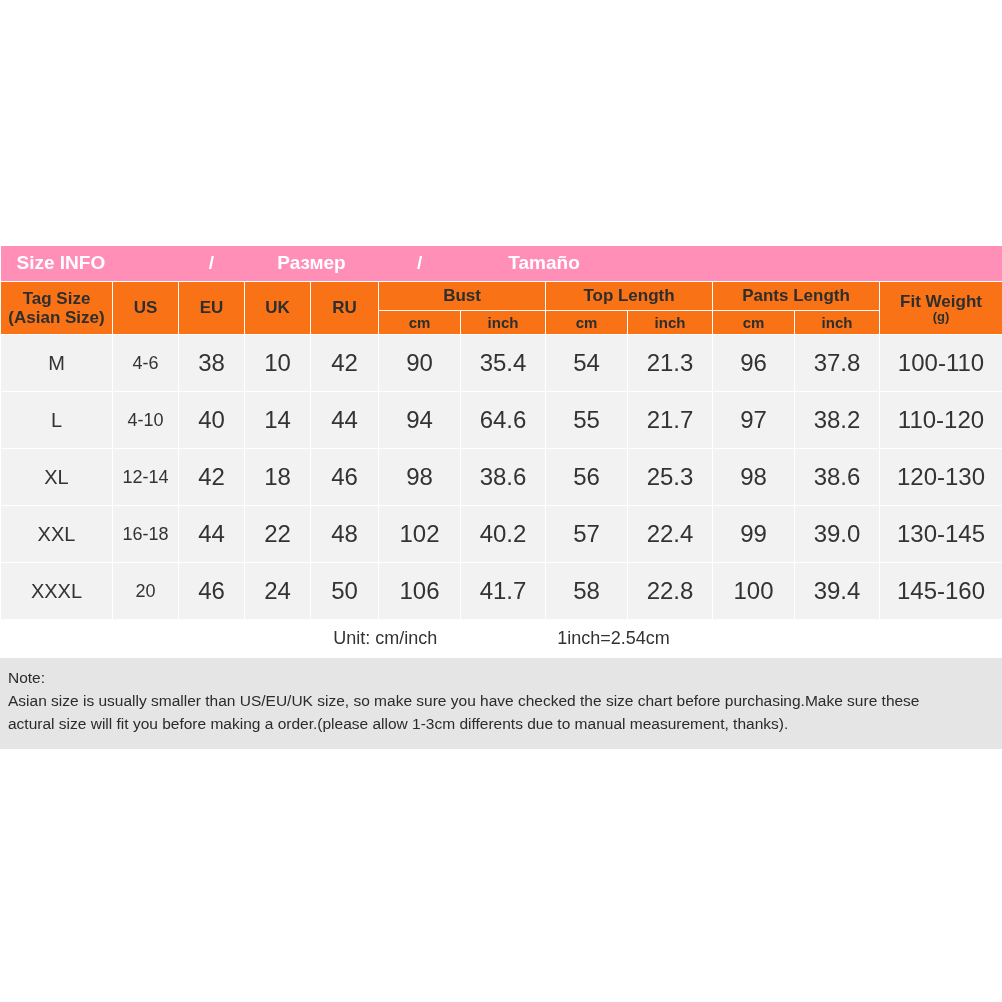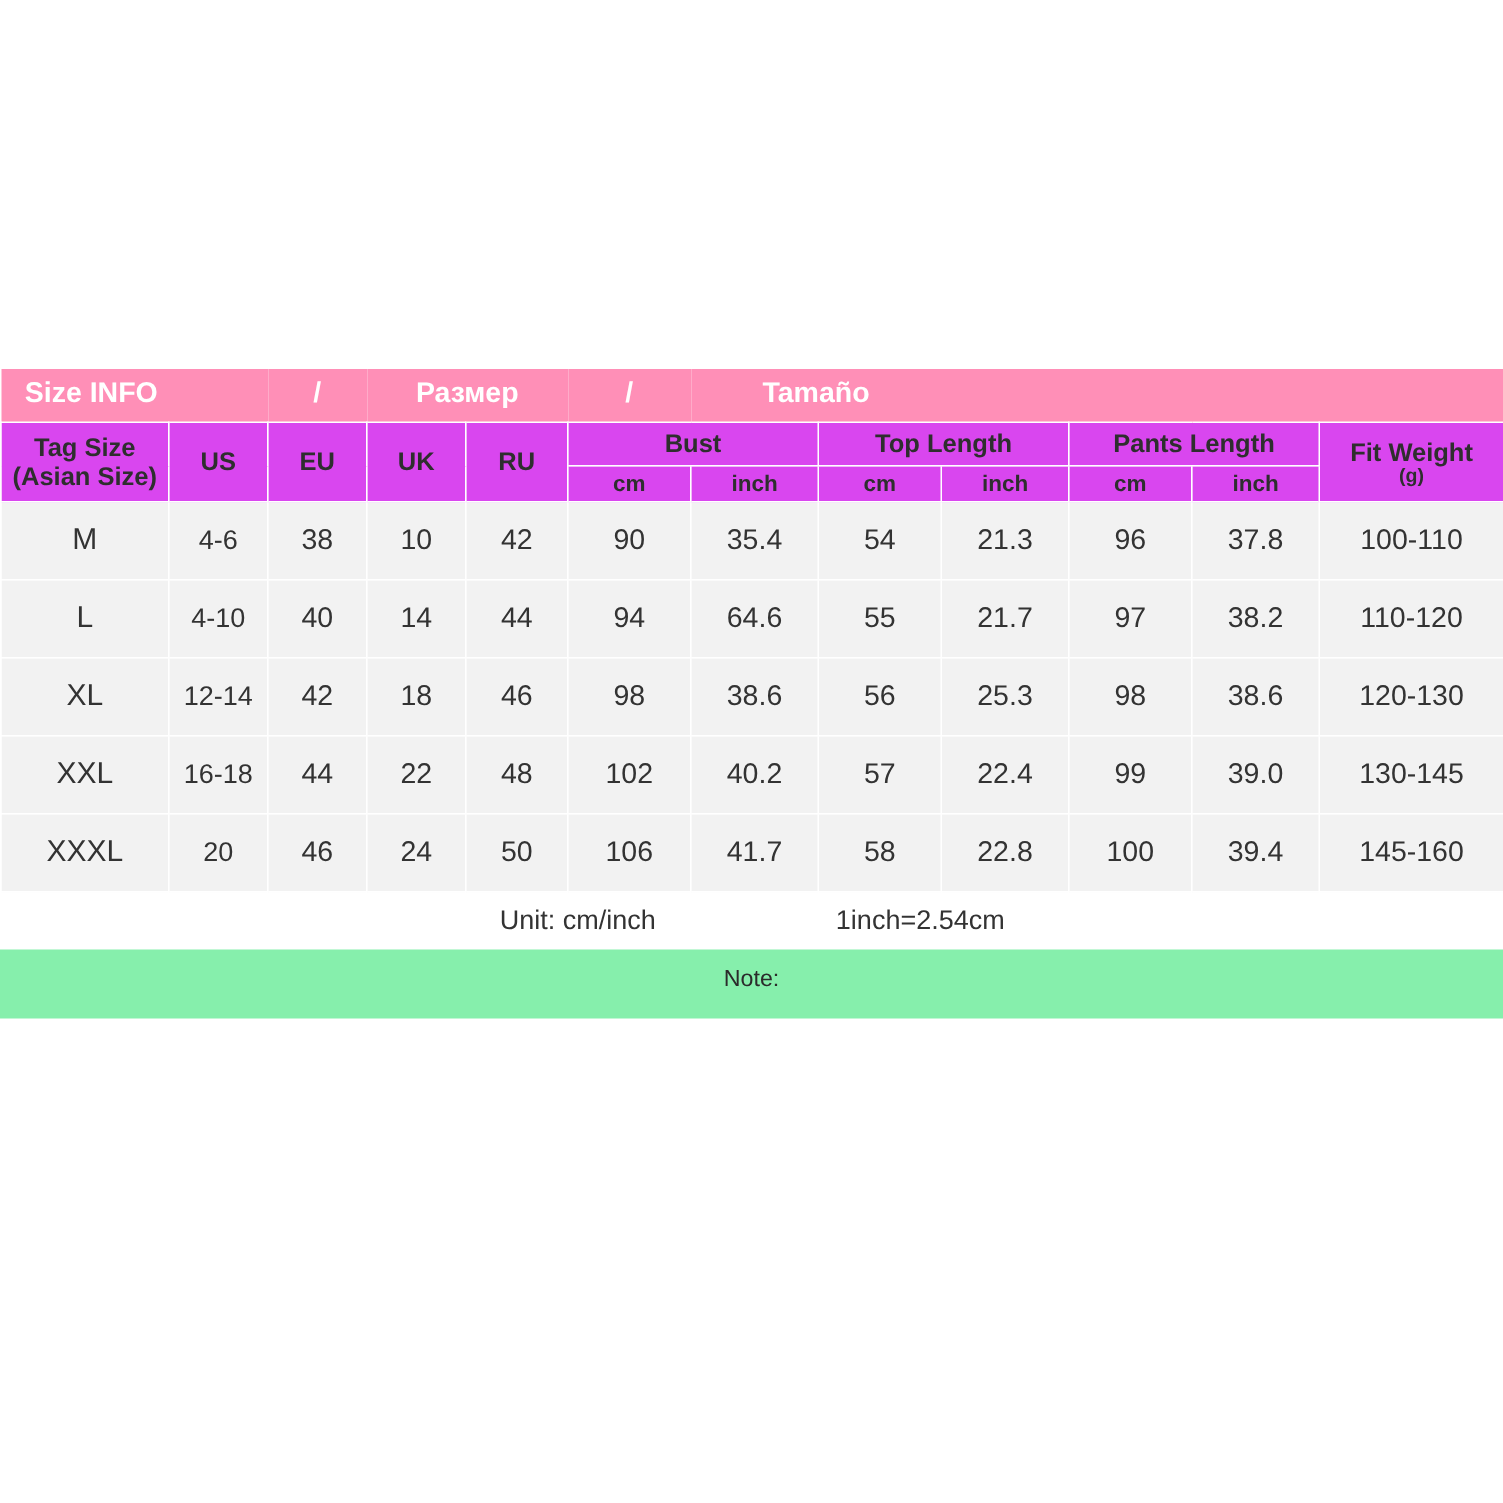--- a/index.html
+++ b/index.html
@@ -36,21 +36,21 @@
     font-weight: bold;
     padding: 6px 0 7px 0;
     border: none;
     margin-top: 46px;
   }
   .banner-cell-left { text-align: left; padding-left: 16px !important; }
   .banner-cell-mid  { text-align: center; }
 
   
   .hdr-main td, .hdr-sub td {
-    background: #d946ef;
+    background: #f97316;
     color: #2e2e2e;
     font-weight: bold;
     text-align: center;
     border: 1px solid #ffffff;
   }
   .hdr-main td { font-size: 17px; padding: 4px 2px; }
   .hdr-sub td  { font-size: 15px; padding: 3px 16px; }
 
   .hdr-tagsize {
     font-size: 17px;
@@ -65,21 +65,21 @@
     font-weight: bold;
     display: block;
     margin-top: -1px;
   }
 
   
   tr.data-row td {
     background: #f2f2f2;
     color: #333333;
     text-align: center;
-    font-size: 19px;
+    font-size: 24px;
     padding: 14px 2px;
     border: 1px solid #ffffff;
   }
   tr.data-row td.col-size { font-size: 20px; }
   tr.data-row td.col-us { font-size: 18px; }
 
   
   .unit-row td {
     background: #ffffff;
     color: #333333;
@@ -89,26 +89,25 @@
     border: none;
   }
   .unit-inner {
     display: flex;
     justify-content: center;
     gap: 120px;
   }
 
   
   .note-block {
-    background: #86efac;
+    background: #e5e5e5;
     padding: 9px 8px 14px 8px;
     color: #2b2b2b;
     font-size: 15.5px;
     line-height: 1.45;
-    text-align: center;
   }
   .note-title { margin-bottom: 1px; }
   .note-body { max-width: 960px; }
 </style>
 </head>
 <body>
 
 <div id="chart-wrap">
   <table class="size-table">
     <colgroup>
@@ -240,14 +239,15 @@
           <span>Unit: cm/inch</span>
           <span>1inch=2.54cm</span>
         </div>
       </td>
     </tr>
   </tbody>
     </table>
 
   <div class="note-block">
     <div class="note-title">Note:</div>
+    <div class="note-body">Asian size is usually smaller than US/EU/UK size, so make sure you have checked the size chart before purchasing.Make sure these actural size will fit you before making a order.(please allow 1-3cm differents due to manual measurement, thanks).</div>
   </div>
 </div>
 
 </body></html>

